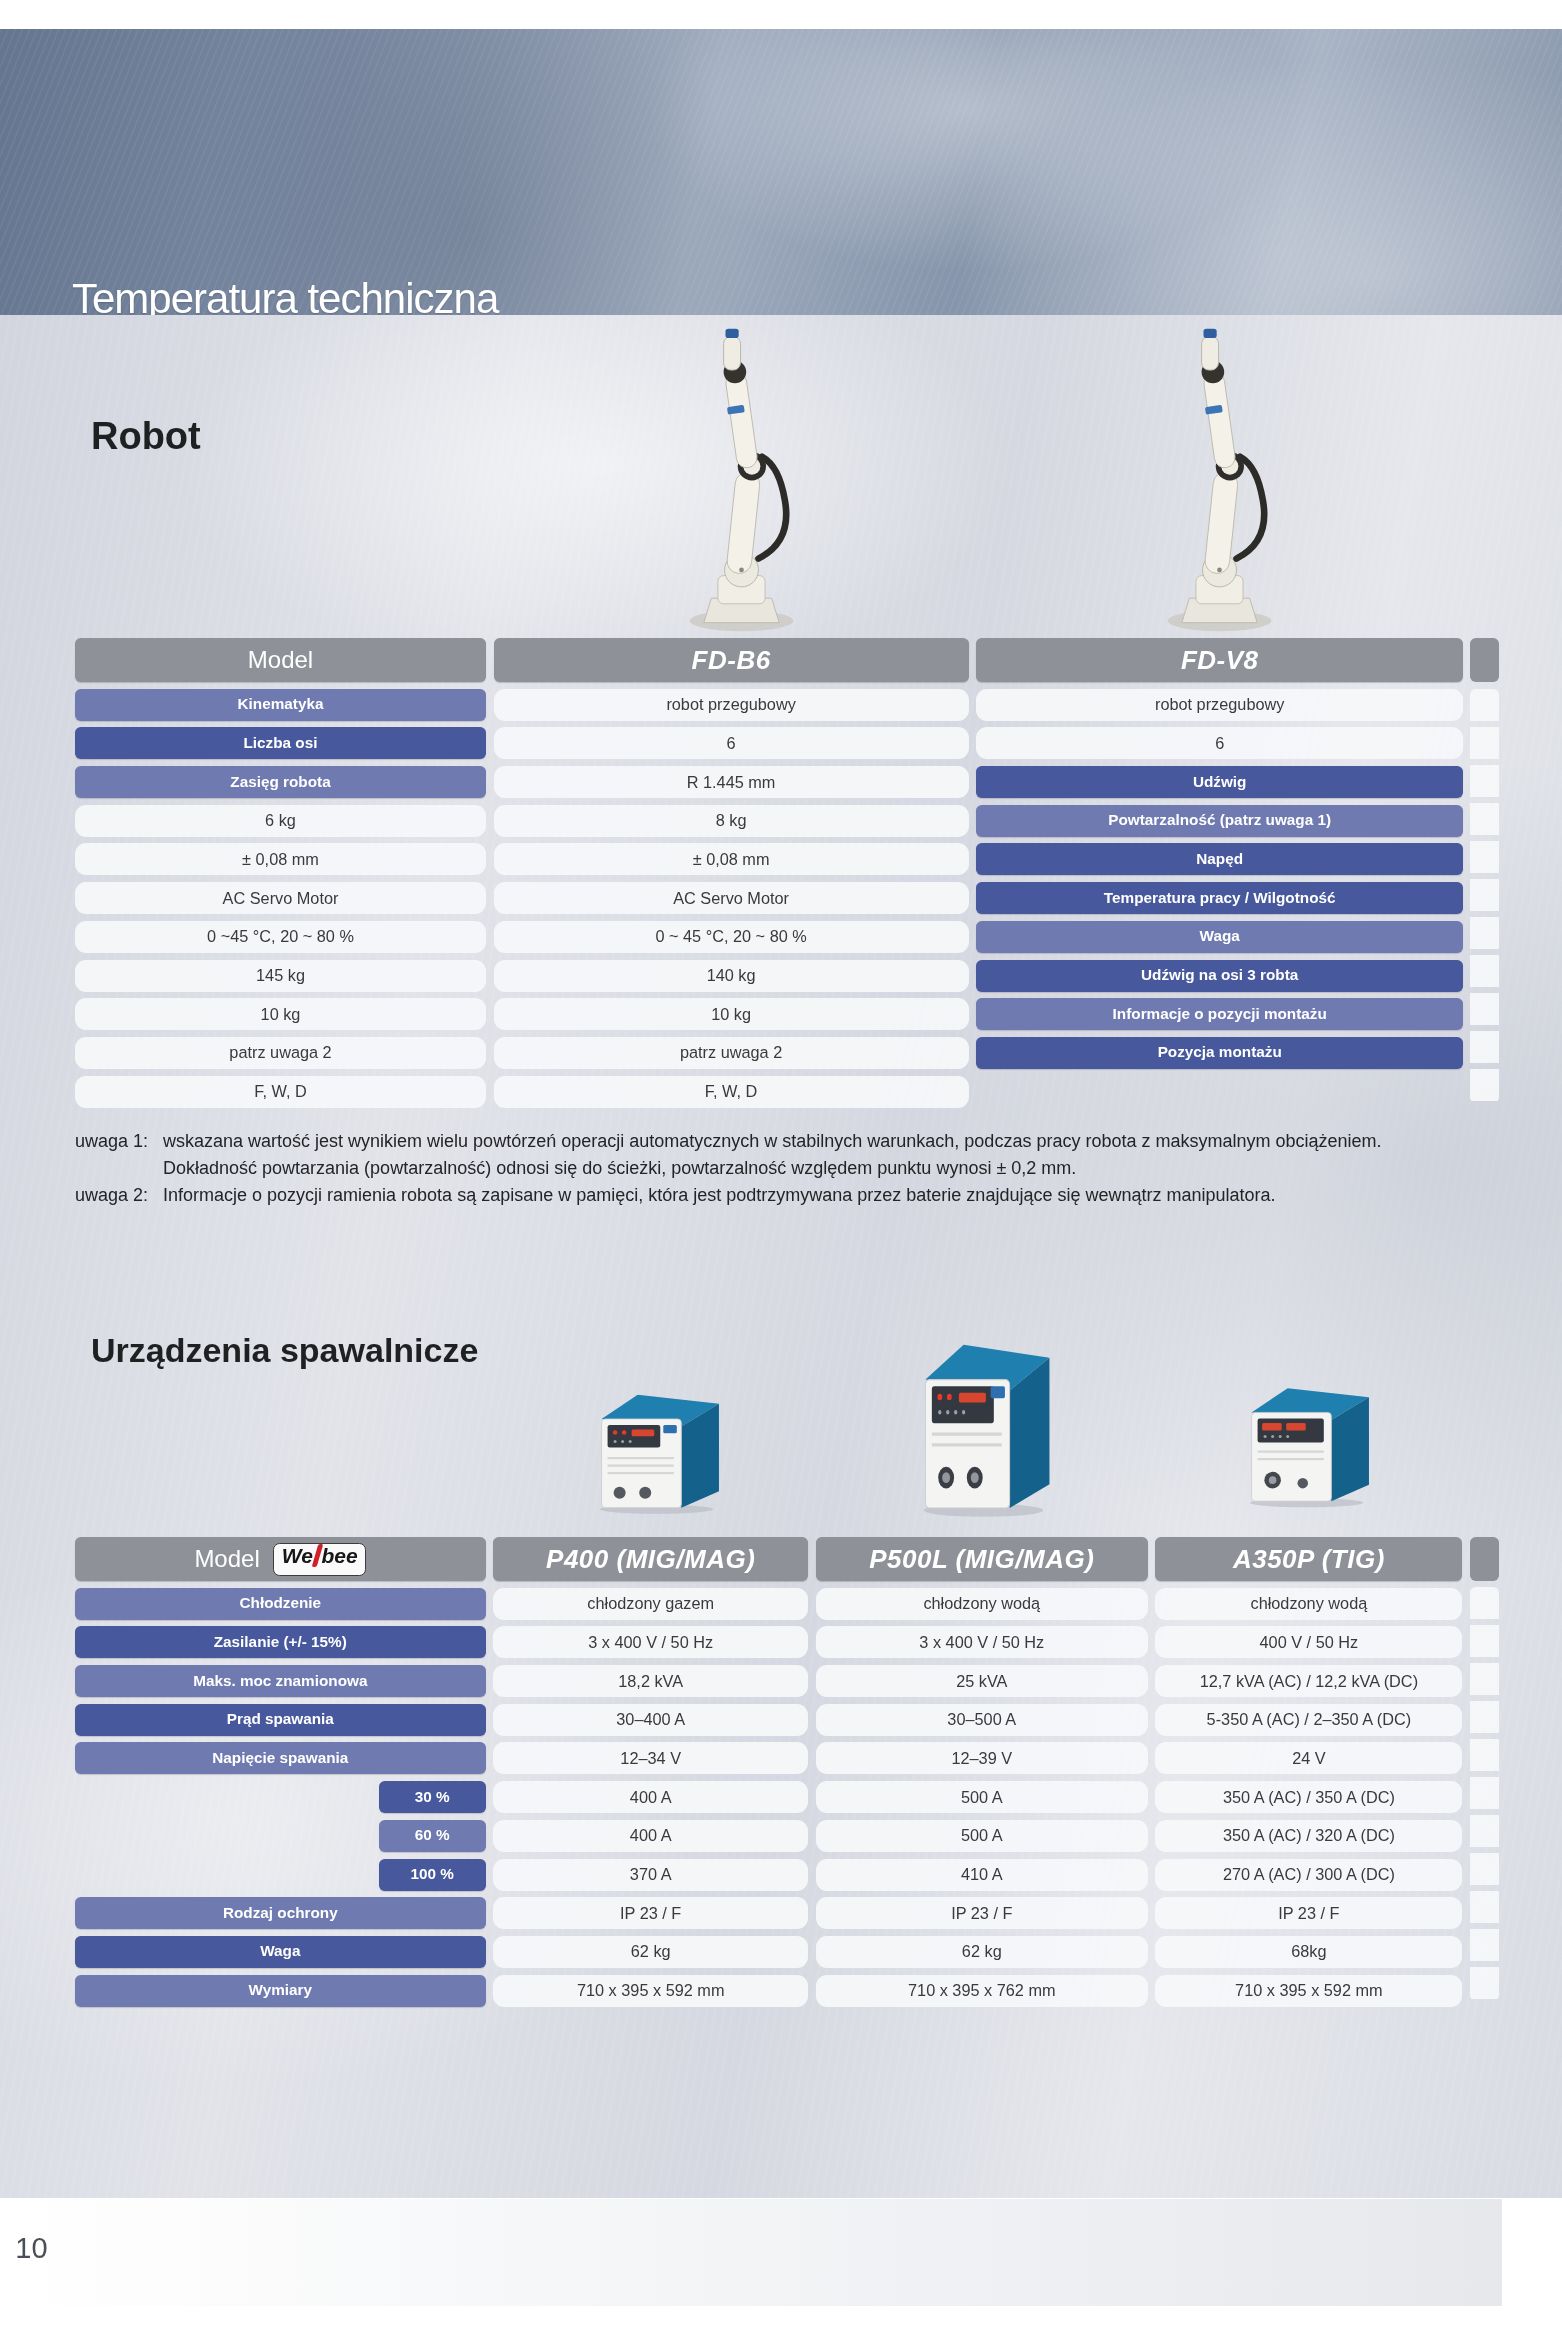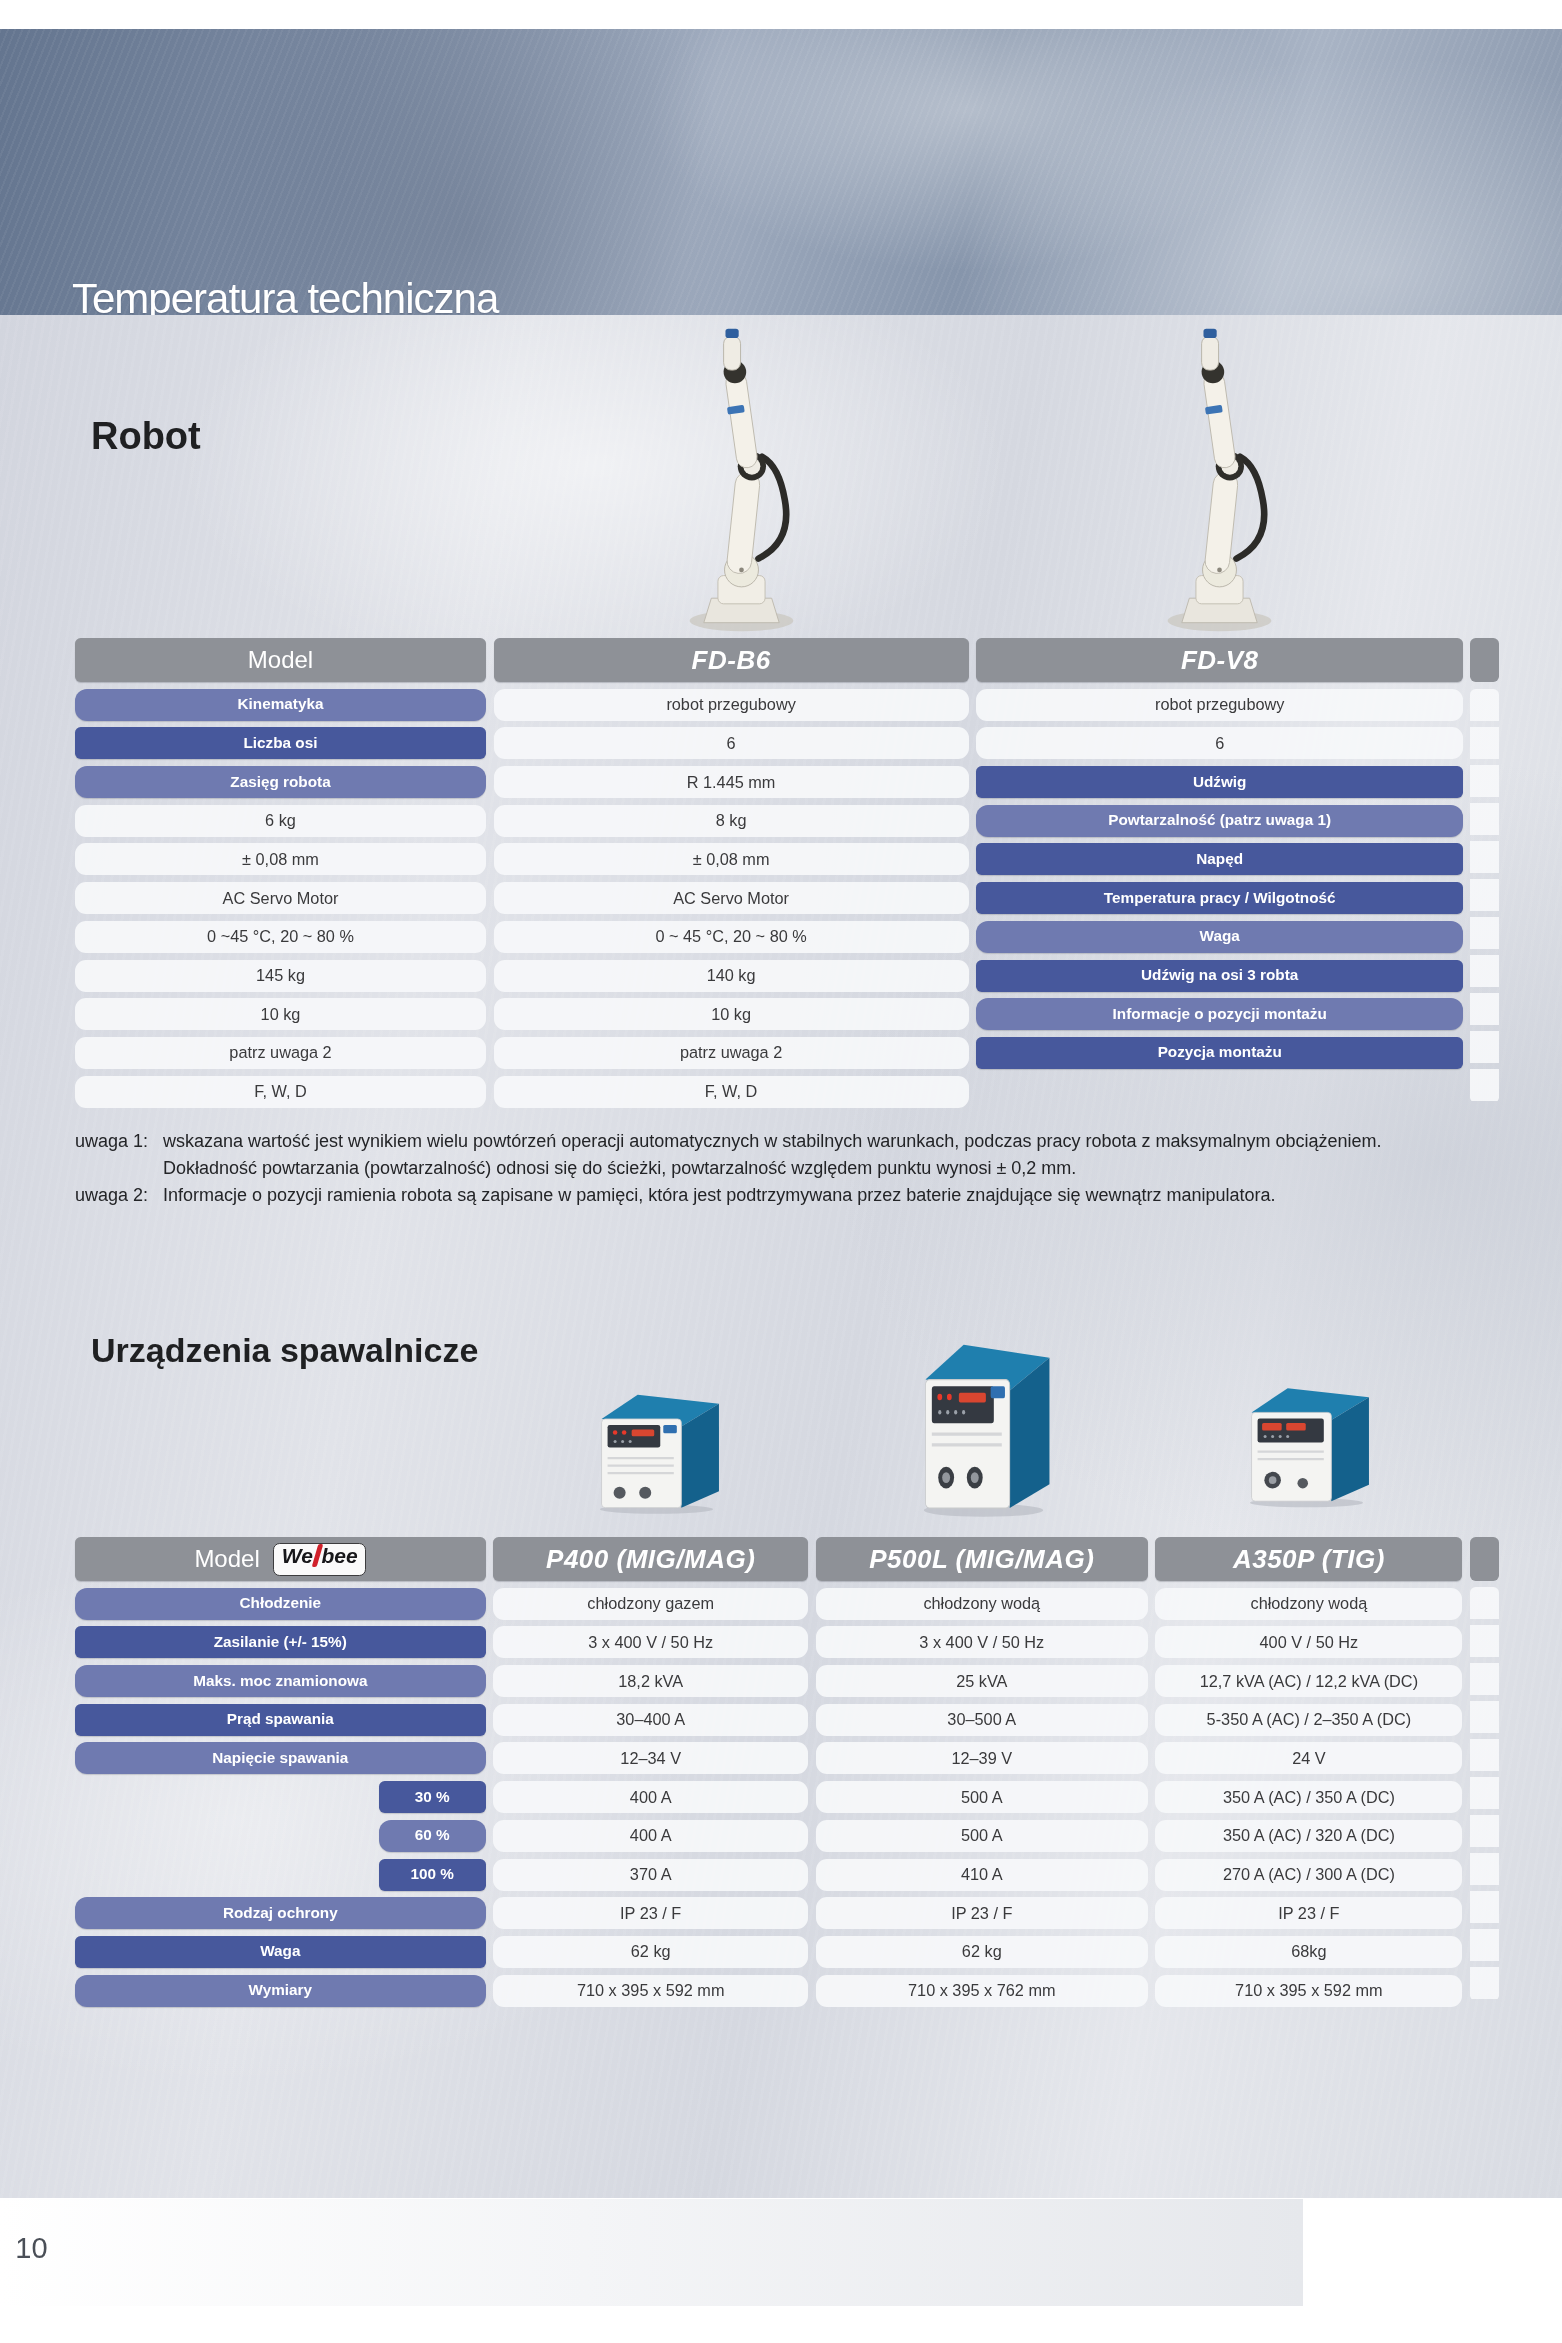--- a/index.html
+++ b/index.html
@@ -36,21 +36,21 @@
   .t2{left:75px;top:1222px;grid-template-columns:296px 107px 315px 332px 307px;grid-template-rows:44px repeat(11,32px);}
 
   .th{background:#8e9197;color:#fff;border-radius:5.7px;display:flex;align-items:center;justify-content:center;
       box-shadow:0 1px 1px rgba(60,65,75,.25);}
   .th-model{font-size:24px;}
   .model-name{font-style:italic;font-weight:bold;font-size:26px;letter-spacing:0.5px;}
   .t2 .th-model{grid-column:1 / span 2;}
 
   .lbl{border-radius:5.7px;color:#fff;font-weight:bold;font-size:15.3px;display:flex;align-items:center;
        justify-content:center;text-align:center;line-height:1.1;box-shadow:0 1px 1px rgba(60,65,75,.2);}
-  .light{background:#6f7ab0;border-radius:12px;}
+  .light{background:#6f7ab0;}
   .dark{background:#47589c;}
   .span2{grid-column:1 / span 2;}
   .duty-main{grid-column:1;grid-row:7 / span 3;flex-direction:column;font-size:16.3px;line-height:1.3;}
   .pct{grid-column:2;}
 
   .val{background:rgba(246,247,250,.93);border-radius:11px;color:#3a3a3c;font-size:16.3px;
        display:flex;align-items:center;justify-content:center;text-align:center;}
 
   
   .stub{position:absolute;left:1470px;width:29px;border-radius:5.7px;}
@@ -74,21 +74,21 @@
   
   .robot-img{position:absolute;width:163px;height:311px;}
   .robot-1{left:660px;top:7.6px;}
   .robot-2{left:1138px;top:7.6px;}
   .machine{position:absolute;}
   .machine-1{left:585px;top:1061px;width:143px;height:143px;}
   .machine-2{left:908px;top:1008px;width:151px;height:196px;}
   .machine-3{left:1235px;top:1047px;width:143px;height:158px;}
 
   
-  .footer-band{position:absolute;left:0;top:2199px;width:1303px;height:107px;
+  .footer-band{position:absolute;left:0;top:2199px;width:1502px;height:107px;
     background:linear-gradient(90deg,#ffffff 0%,#f4f5f7 45%,#e6e8ec 100%);}
   .page-number{position:absolute;left:15.3px;top:32.5px;font-size:29px;color:#4a4f57;}
   .top-strip{position:absolute;left:0;top:0;width:1563px;height:29px;background:#ffffff;}
 </style>
 </head>
 <body>
 
 <div class="page">
   <div class="top-strip"></div>
 

